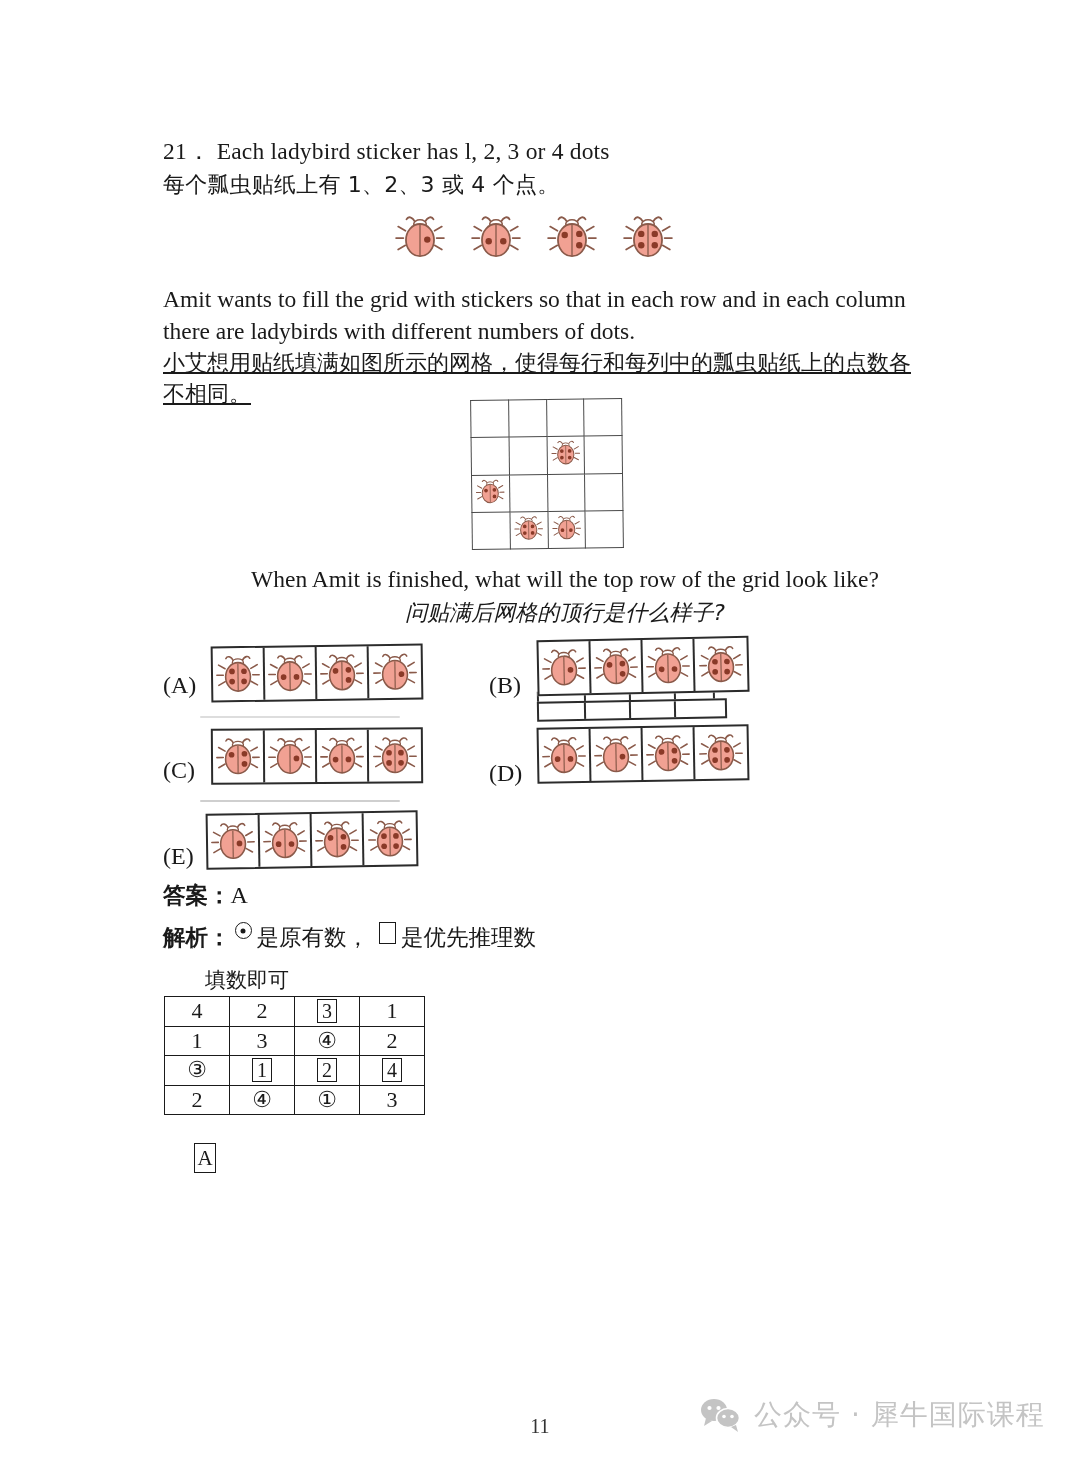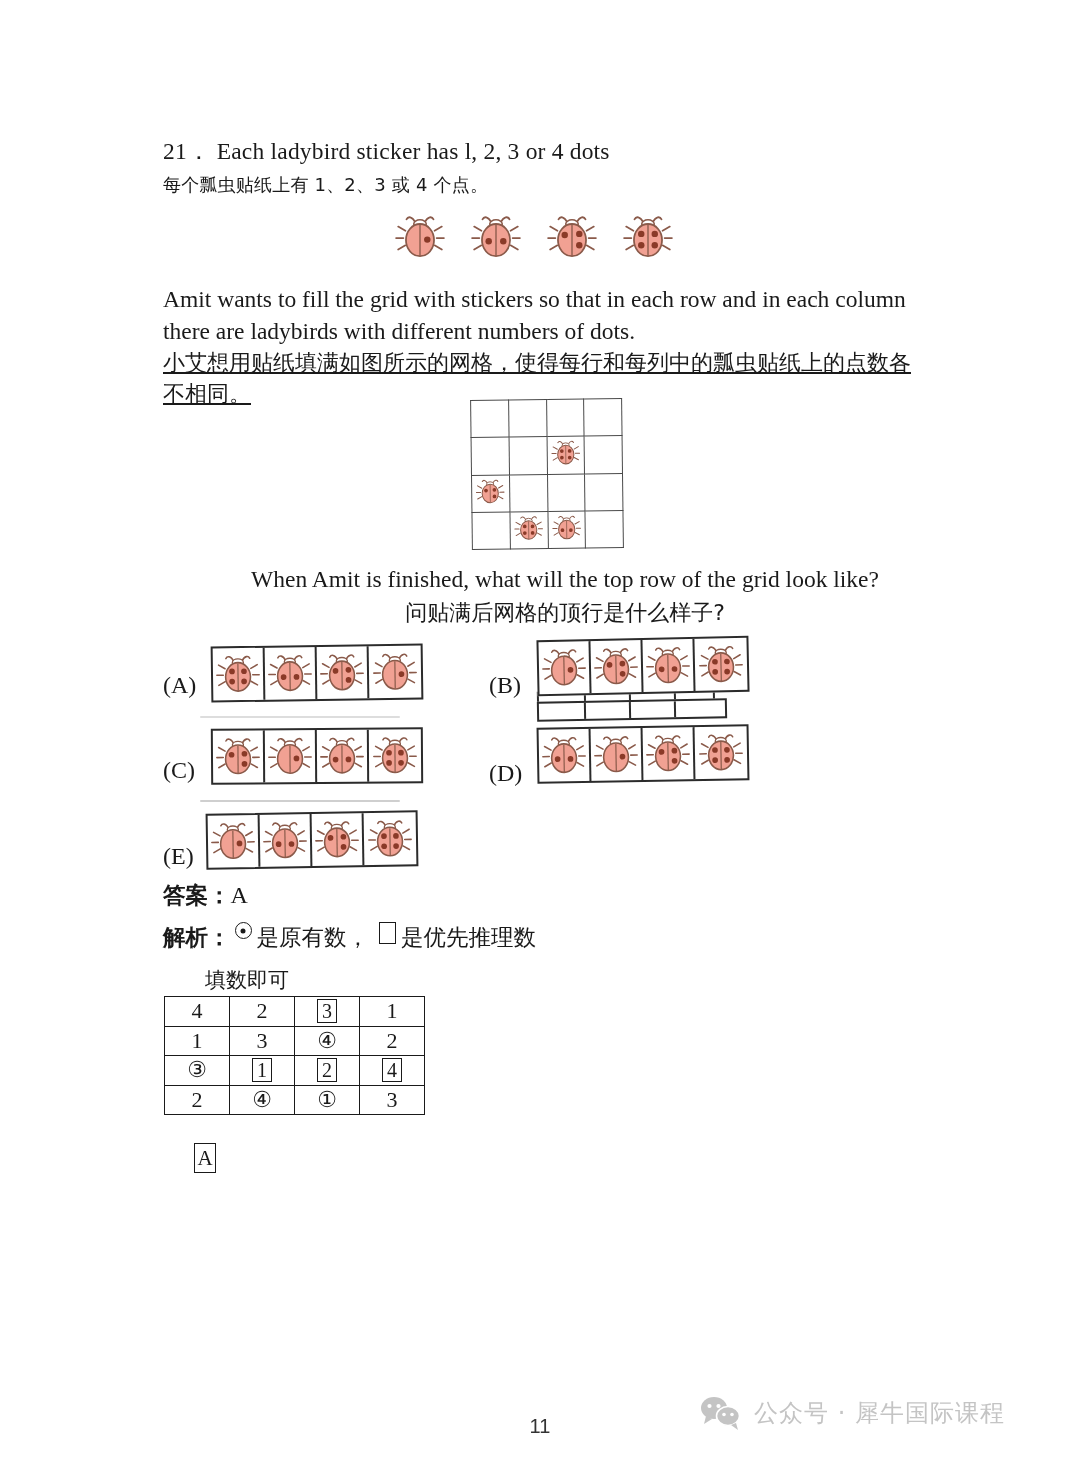--- a/index.html
+++ b/index.html
@@ -18,40 +18,40 @@
 
   
   .q-head {
     position: absolute;
     left: 163px; top: 134px;
     width: 800px;
     font-size: 23.5px;
     line-height: 34px;
     letter-spacing: 0.2px;
   }
-  .q-head .cn { font-family: "DejaVu Sans", sans-serif; font-size: 18px; }
+  .q-head .cn { font-family: "DejaVu Sans", sans-serif; font-size: 22px; }
 
   .body-text {
     position: absolute;
     left: 163px; top: 283px;
     width: 768px;
     font-size: 23.5px;
     line-height: 32px;
   }
   .body-text .cn { font-family: "DejaVu Sans", sans-serif; font-size: 22px; line-height: 31px; text-decoration: underline; }
 
   .q-ask {
     position: absolute;
     left: 170px; top: 563px;
     width: 790px;
     font-size: 23.5px;
     line-height: 33px;
     text-align: center;
   }
-  .q-ask .cn { font-family: "DejaVu Sans", sans-serif; font-size: 22px; }
+  .q-ask .cn { font-family: "DejaVu Sans", sans-serif; font-size: 22px; font-style: italic; }
 
   
   .sample-row {
     position: absolute;
     left: 394px; top: 208px;
     width: 280px; height: 62px;
     display: flex;
     justify-content: space-between;
     align-items: center;
   }
@@ -191,34 +191,34 @@
     font-family: "Liberation Serif", serif;
   }
 
   
   .page-num {
     position: absolute;
     left: 0; top: 1415px;
     width: 1080px;
     text-align: center;
     font-size: 20px;
-    font-family: Liberation Sans, sans-serif;
+    font-family: Liberation Serif, serif;
     color: #333;
   }
   .watermark {
     position: absolute;
     left: 700px; top: 1396px;
     display: flex;
     align-items: center;
     gap: 12px;
     color: #c4c4c4;
   }
   .watermark .wm-text {
     font-family: "DejaVu Sans", sans-serif;
-    font-size: 24px;
+    font-size: 28px;
     letter-spacing: 1px;
     color: #c4c4c4;
   }
 </style>
 </head>
 <body>
 
 <div class="page">
 
   <div class="q-head">

